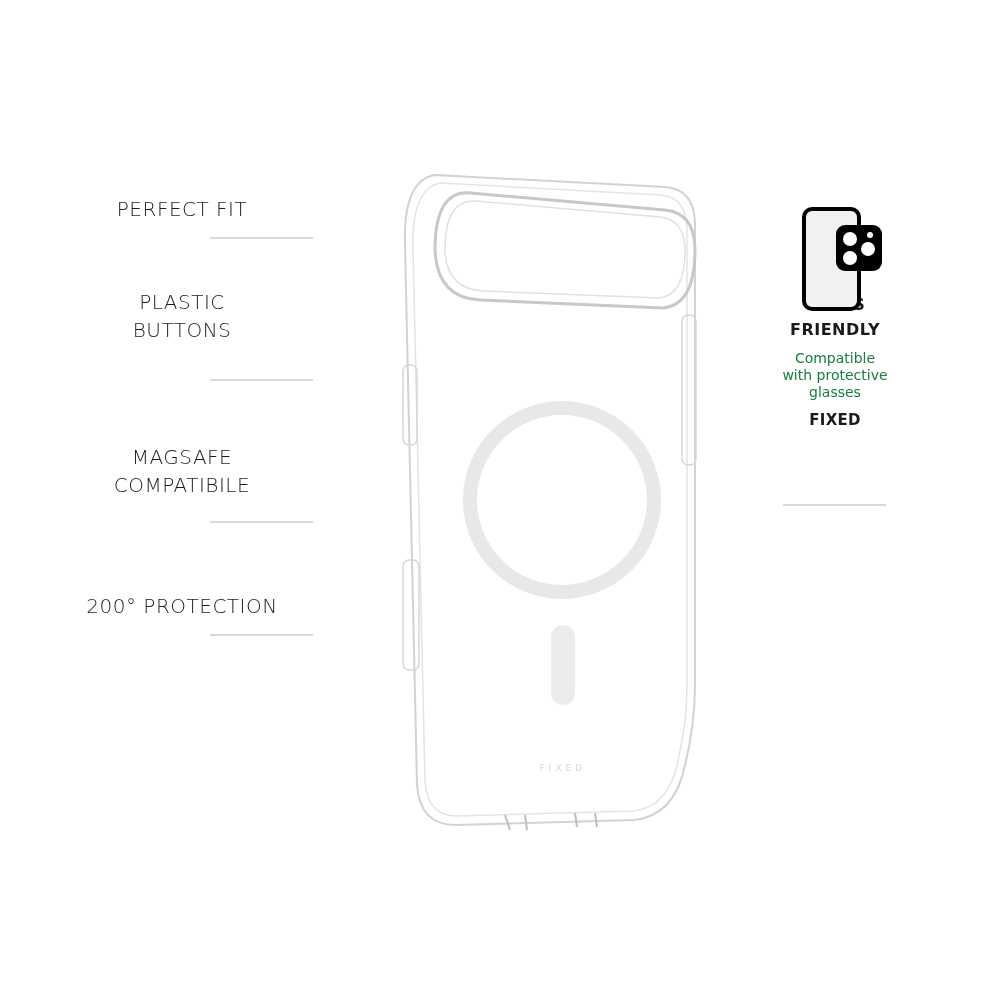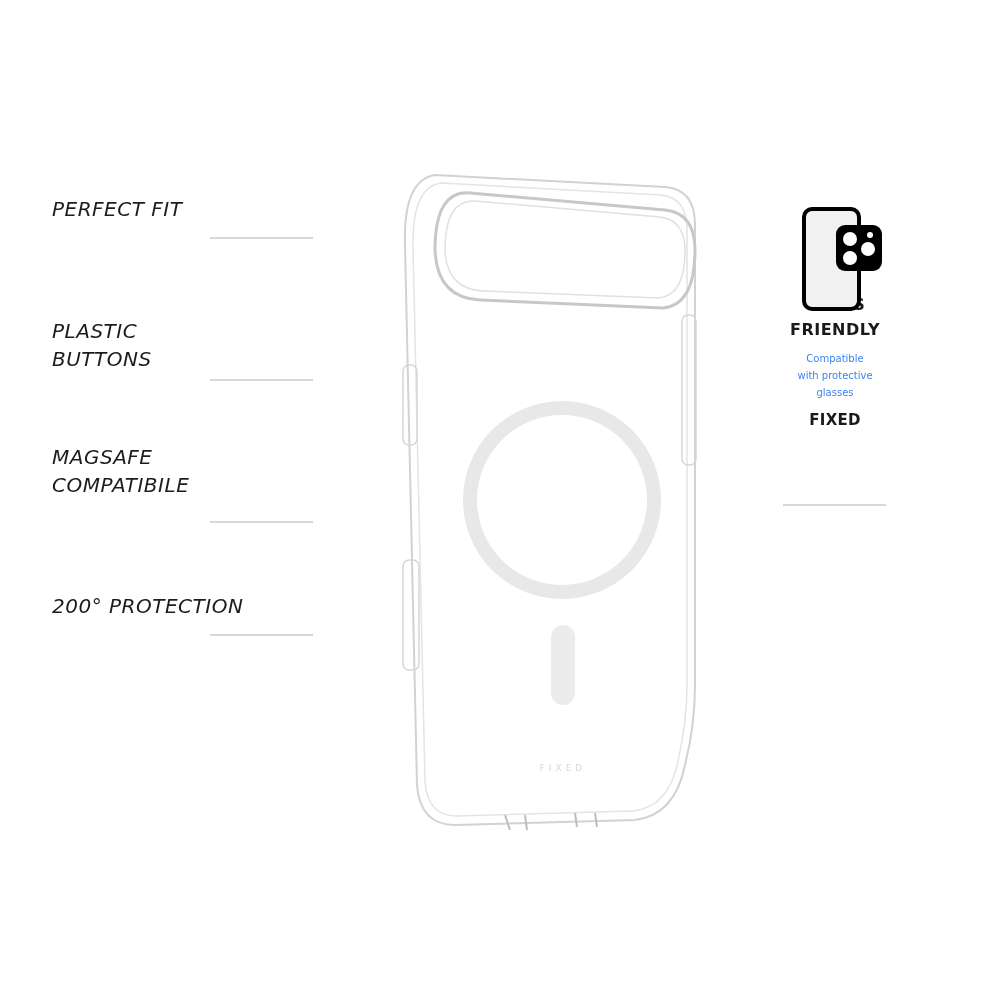--- a/index.html
+++ b/index.html
@@ -1,34 +1,34 @@
 <!DOCTYPE html>
 <html><head>
   <meta charset="utf-8">
   <style>
     html, body { margin: 0; padding: 0; background: #ffffff; }
     body { width: 1000px; height: 1000px; position: relative; overflow: hidden; font-family: "DejaVu Sans", sans-serif; color: #1a1a1a; }
-    .feature { position: absolute; right: 688px; text-align: left; width: 260px; font-style: italic; }
+    .feature { position: absolute; right: 688px; text-align: center; width: 260px; }
     .feature-label { font-size: 20px; letter-spacing: 0.5px; line-height: 28px; font-weight: 300; color: #1c1c1c; white-space: pre-line; }
     .divider { position: absolute; height: 2px; background: #d8d8d8; }
     .phone { position: absolute; left: 395px; top: 165px; width: 310px; height: 670px; }
     .right-panel { position: absolute; left: 770px; top: 200px; width: 130px; text-align: center; }
     .gf-title { font-size: 16px; font-weight: bold; line-height: 25px; letter-spacing: 0.5px; white-space: pre-line; color: #1a1a1a; margin-top: 92px; }
-    .gf-desc { font-size: 10px; line-height: 17px; margin-top: 8px; color: #3b82f6; white-space: pre-line; }
+    .gf-desc { font-size: 14px; line-height: 17px; margin-top: 8px; color: #15803d; white-space: pre-line; }
     .gf-brand { font-size: 15px; font-weight: bold; margin-top: 10px; letter-spacing: 0.3px; color: #1a1a1a; }
   </style>
 </head>
 <body>
 
 <div class="feature" style="top:195px;">
   <div class="feature-label">PERFECT FIT</div>
 </div>
 <div class="divider" style="left:210px; top:237px; width:103px;"></div>
 
-<div class="feature" style="top:317px;">
+<div class="feature" style="top:288px;">
   <div class="feature-label">PLASTIC
 BUTTONS</div>
 </div>
 <div class="divider" style="left:210px; top:379px; width:103px;"></div>
 
 <div class="feature" style="top:443px;">
   <div class="feature-label">MAGSAFE
 COMPATIBILE</div>
 </div>
 <div class="divider" style="left:210px; top:521px; width:103px;"></div>

